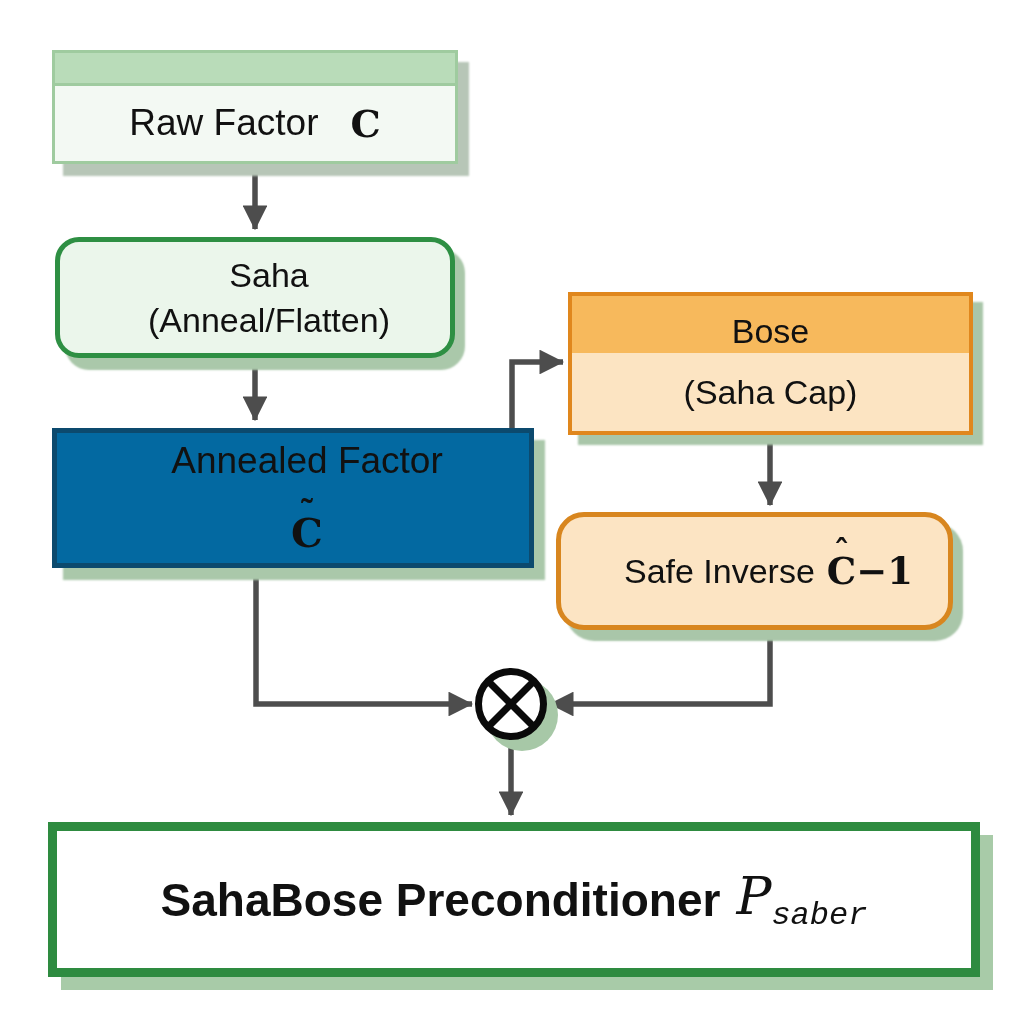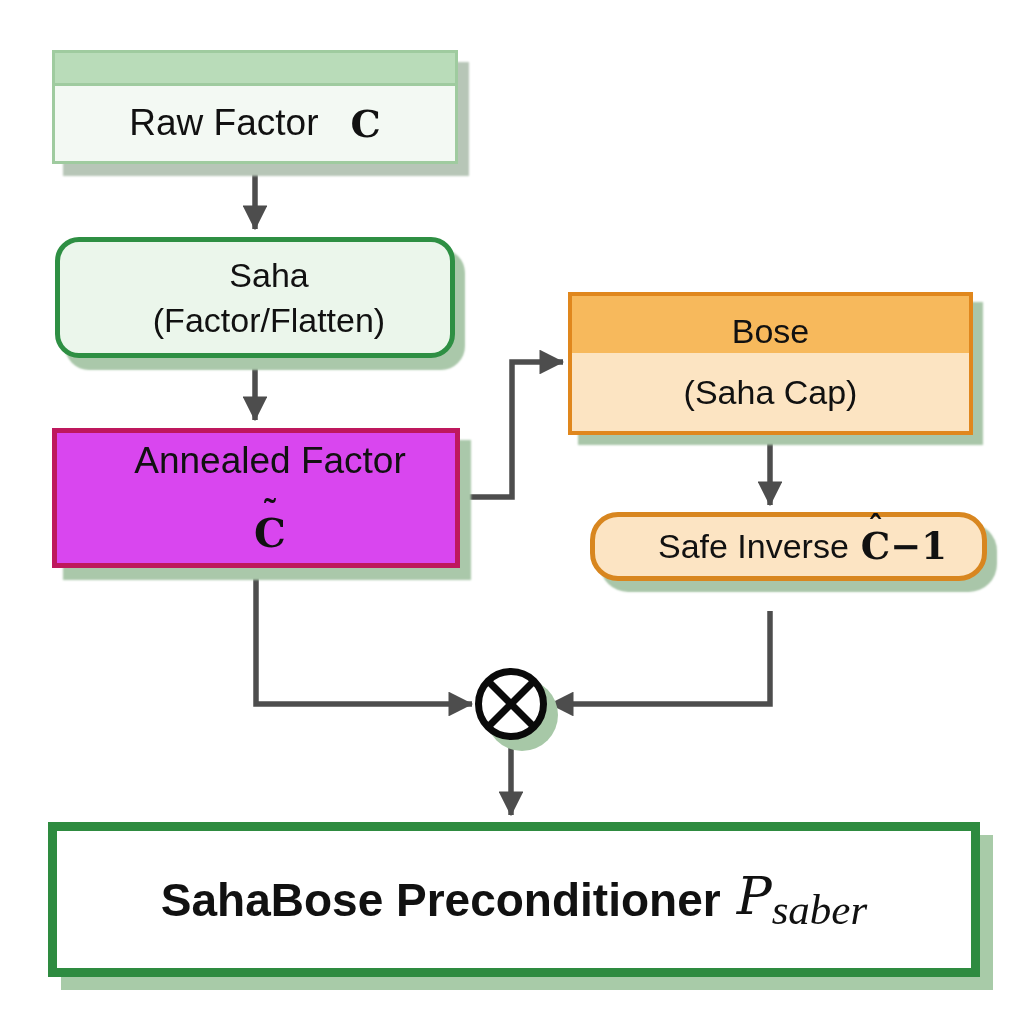--- a/index.html
+++ b/index.html
@@ -29,35 +29,35 @@
   .raw .band{height:30px;background:#b9dcb9;border-bottom:3px solid #9fcb9f;}
   .raw .body{flex:1;display:flex;align-items:center;justify-content:center;}
 
   
   .saha{
     left:55px;top:237px;width:400px;height:121px;
     border:5px solid #2e8f43;border-radius:24px;background:#ebf6eb;
     box-shadow:10px 12px 2px #aac8aa;
   }
   .annealed{
-    left:52px;top:428px;width:408px;height:140px;
-    border:5px solid #be185d;background:#d946ef;
+    left:52px;top:428px;width:482px;height:140px;
+    border:5px solid #0c4a6e;background:#0369a1;
     box-shadow:11px 12px 2px #aac8aa;
   }
 
   
   .bose{
     left:568px;top:292px;width:405px;height:143px;
     border:4px solid #e0871d;background:#fce4c2;
     box-shadow:10px 10px 2px #a9c6a9;
   }
   .bose .header{height:57px;background:#f7b95c;display:flex;align-items:flex-end;justify-content:center;}
   .bose .body{flex:1;display:flex;align-items:center;justify-content:center;}
   .safeinv{
-    left:590px;top:512px;width:397px;height:69px;
+    left:556px;top:512px;width:397px;height:118px;
     border:5px solid #d8861f;border-radius:28px;background:#fce4c3;
     box-shadow:10px 11px 2px #a9c6a9;
   }
 
   
   .output{
     left:48px;top:822px;width:932px;height:155px;
     border:9px solid #2e8b40;background:#ffffff;
     box-shadow:13px 13px 0 #a8cba8;
     flex-direction:row;align-items:center;justify-content:center;
@@ -71,21 +71,21 @@
   .stack .acc{
     position:absolute;left:50%;transform:translateX(-50%);
     top:-0.52em;font-size:0.85em;line-height:1;
   }
   .annealed .line2{margin-top:6px;font-size:40px;}
   .safeinv .math{font-size:37px;}
   .sup{font-size:24px;vertical-align:super;font-weight:bold;letter-spacing:0;}
 
   .out-label{font-weight:bold;font-size:46px;text-align:right;}
   .out-math{font-family:"DejaVu Serif", serif;font-style:italic;font-size:52px;margin-left:16px;}
-  .out-sub{font-family:Liberation Serif, serif;font-style:italic;font-size:43px;vertical-align:-10px;}
+  .out-sub{font-family:Liberation Mono, monospace;font-style:italic;font-size:32px;vertical-align:-10px;}
 </style>
 </head>
 <body>
 
 <div class="canvas">
 
   <svg class="connectors" width="1024" height="1024" viewBox="0 0 1024 1024">
     <defs>
       <marker id="arrow" viewBox="0 0 10 10" refX="9.5" refY="5" markerWidth="4.5" markerHeight="4.5" orient="auto-start-reverse">
         <path d="M0,0 L10,5 L0,10 Z" fill="#4d4d4d"></path>
@@ -111,21 +111,21 @@
   <div class="box raw">
     <div class="band"></div>
     <div class="body t36">
       <span>Raw Factor</span>
       <span class="math sym-gap" style="font-size:38px;">C</span>
     </div>
   </div>
 
   <div class="box saha centered t34">
     <div>Saha</div>
-    <div>(Factor/Flatten)</div>
+    <div>(Anneal/Flatten)</div>
   </div>
 
   <div class="box annealed centered t36">
     <div>Annealed Factor</div>
     <div class="line2">
       <span class="math stack">
         <span class="acc">˜</span>
         <span>C</span>
       </span>
     </div>

